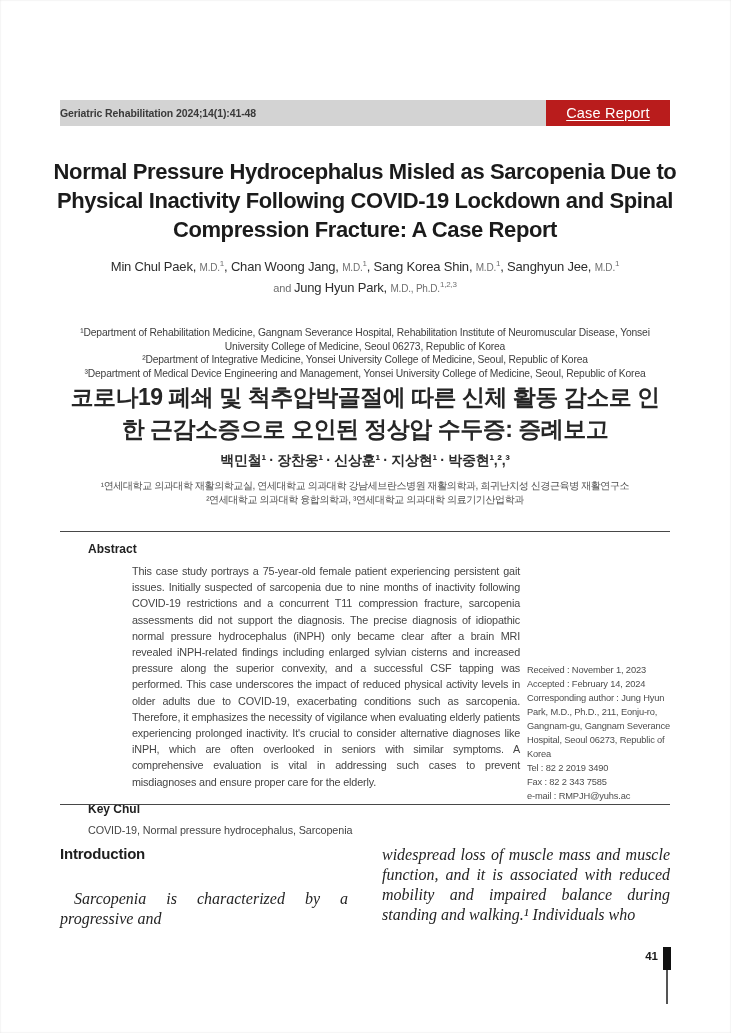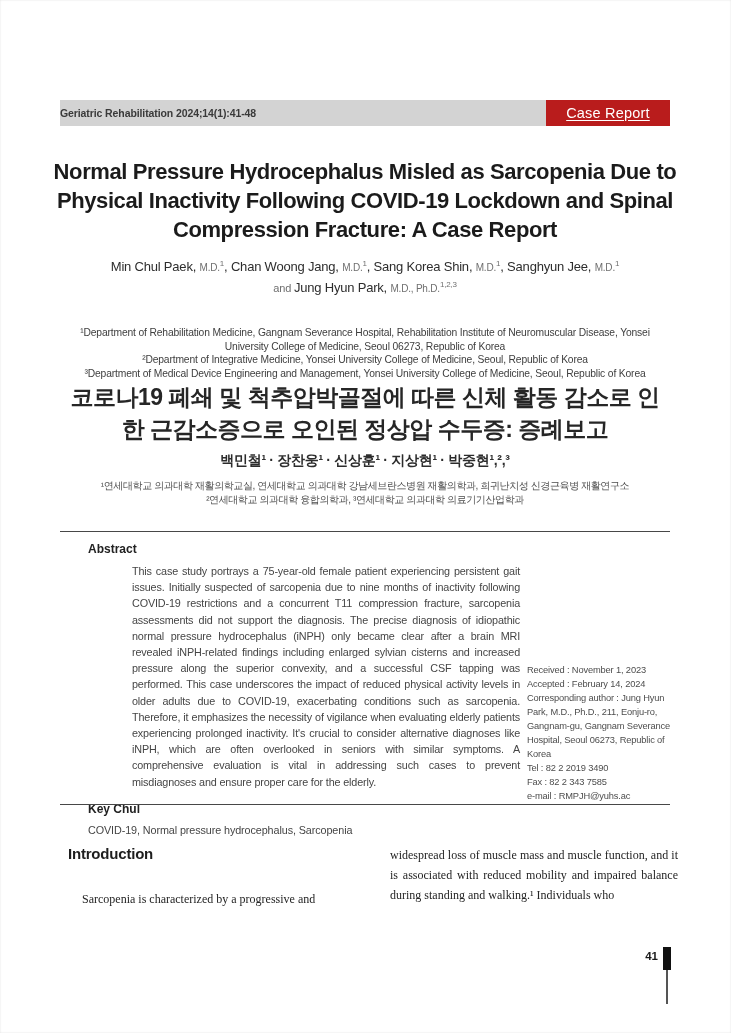--- a/index.html
+++ b/index.html
@@ -80,26 +80,26 @@
     font-size: 10.8px; line-height: 16.2px; color: #454545; text-align: justify;
     letter-spacing: -0.15px;
     margin-left: 44px;
   }
   .kw-heading { font-size: 12px; font-weight: 700; color: #222; margin-top: 12px; }
   .kw-body { font-size: 10.8px; color: #454545; margin-top: 8px; letter-spacing: -0.1px; }
   .abs-right { width: 143px; margin-left: 7px; margin-top: 121px; }
   .info-line { font-size: 9.3px; line-height: 14px; color: #4d4d4d; letter-spacing: -0.15px; }
 
   
-  .body-row { position: absolute; top: 845px; left: 68px; width: 610px; display: flex; gap: 34px; }
+  .body-row { position: absolute; top: 845px; left: 60px; width: 610px; display: flex; gap: 34px; }
   .body-col { width: 296px; }
   .section-heading { font-size: 15px; font-weight: 700; color: #1e1e1e; letter-spacing: -0.2px; }
   .body-text {
-    font-family: "Liberation Serif", serif; font-size: 12px; line-height: 20px;
-    color: #242424; text-align: justify;
+    font-family: "Liberation Serif", serif; font-size: 16px; line-height: 20px;
+    color: #242424; text-align: justify; font-style: italic;
   }
   .col1-para { margin-top: 27px; text-indent: 14px; }
 
   
   .page-num {
     position: absolute; top: 950px; left: 628px; width: 30px; text-align: right;
     font-size: 11.5px; font-weight: 700; color: #1a1a1a;
   }
   .page-bar { position: absolute; top: 947px; left: 663px; width: 8px; height: 23px; background: #111; }
   .page-vline { position: absolute; top: 970px; left: 666px; width: 1.5px; height: 34px; background: #555; }

